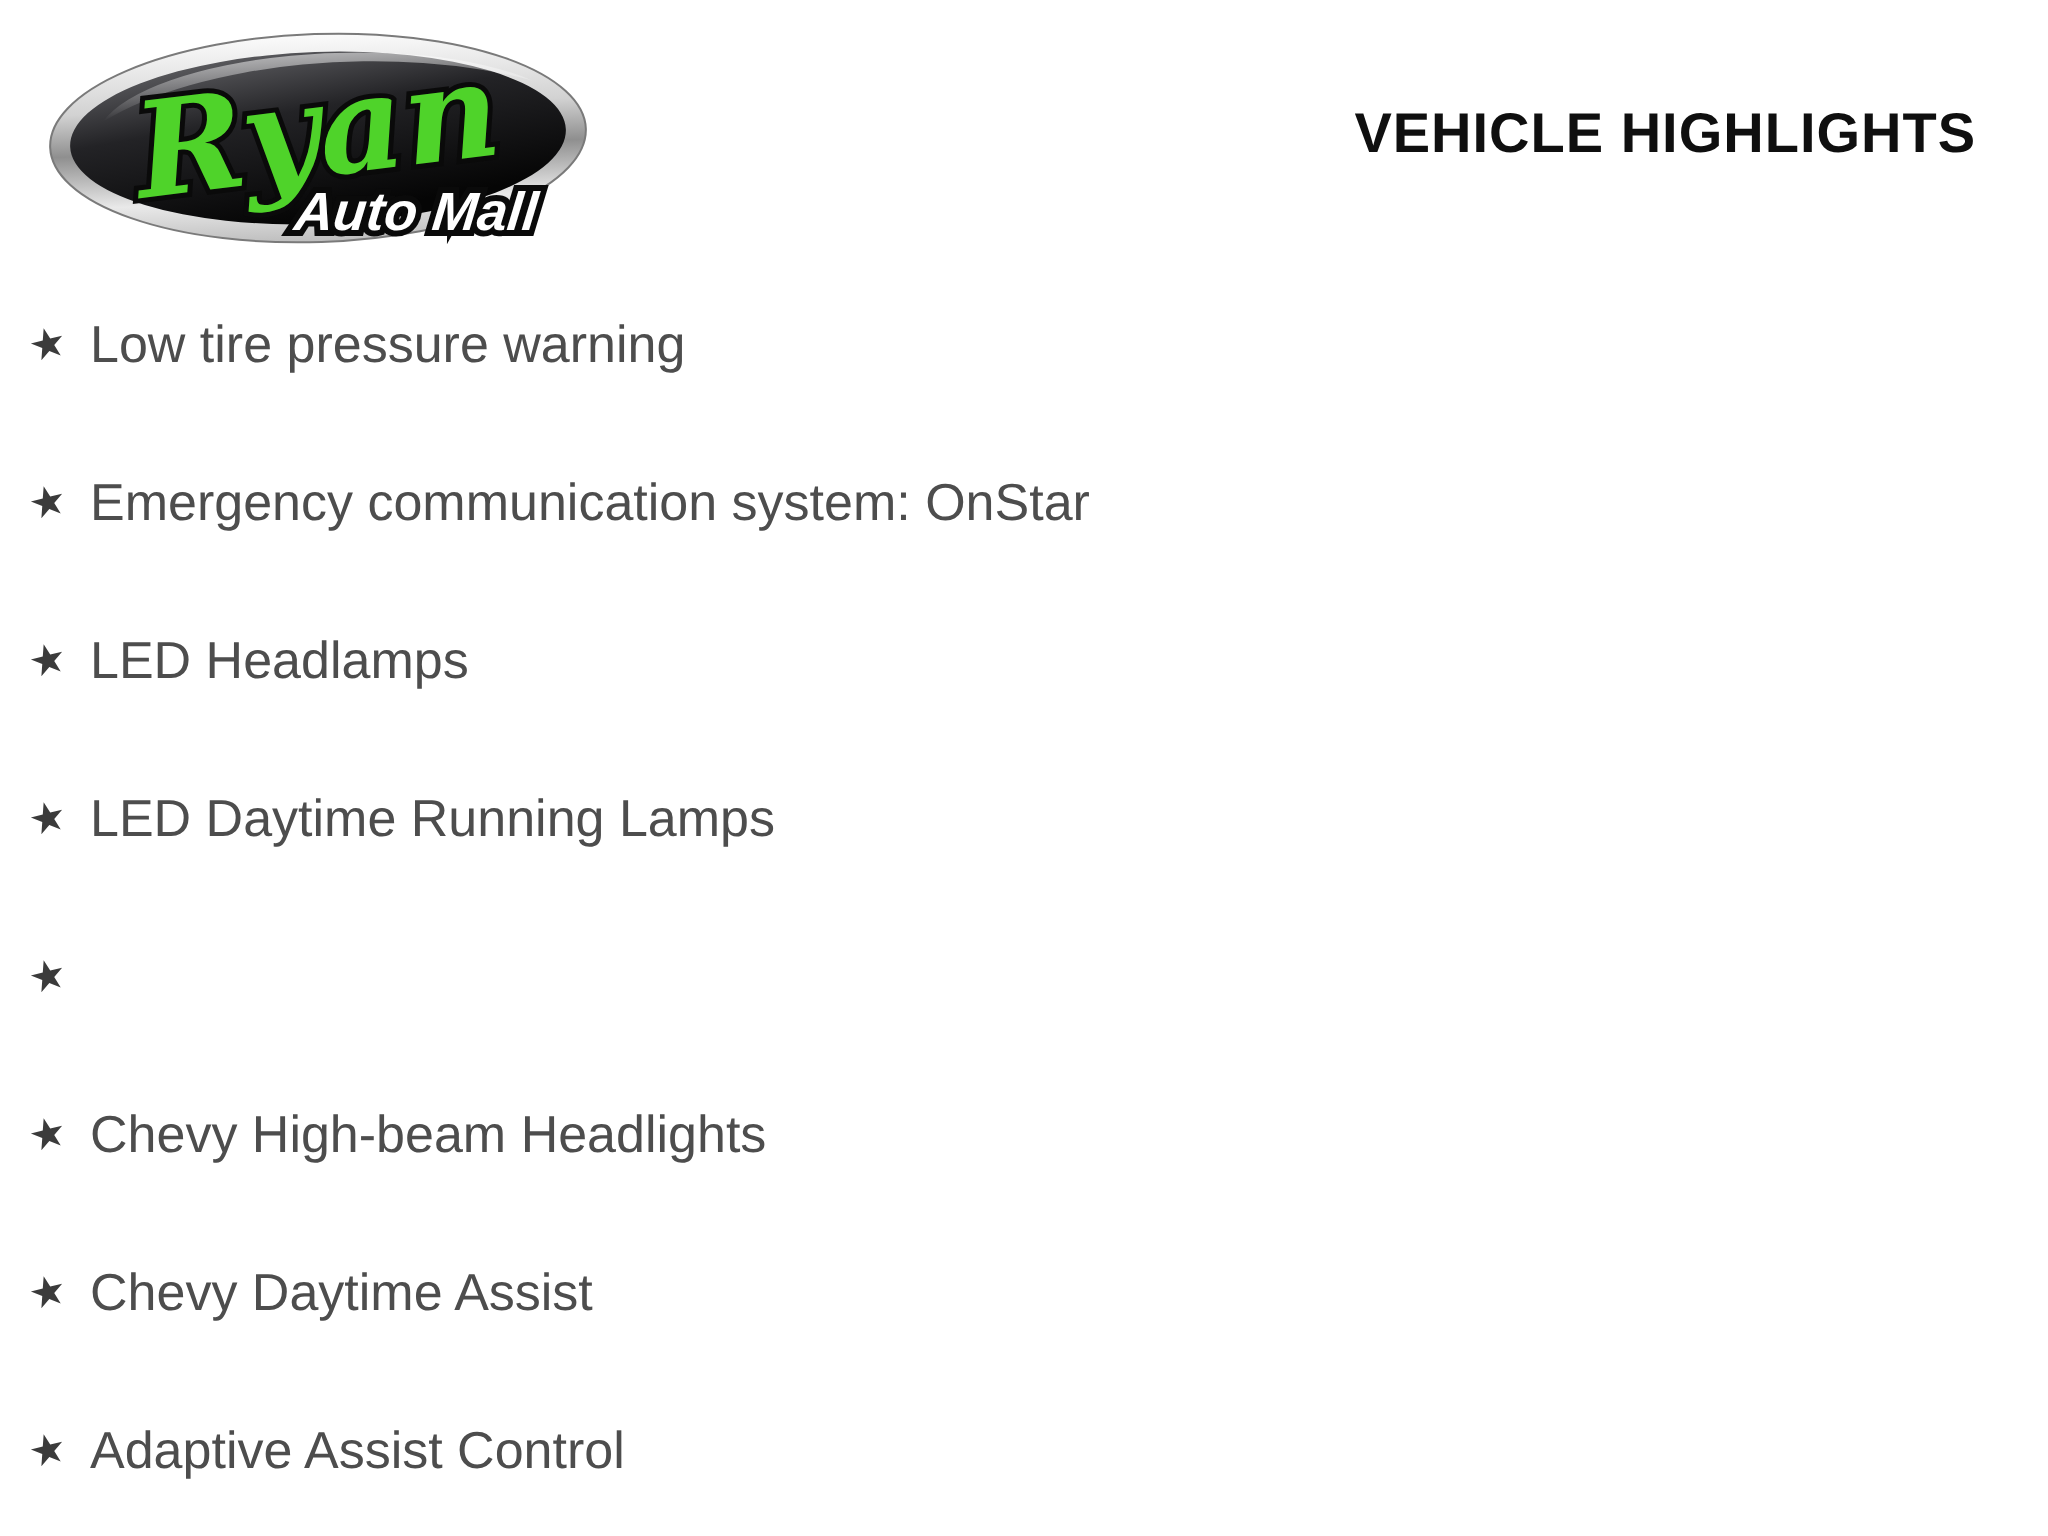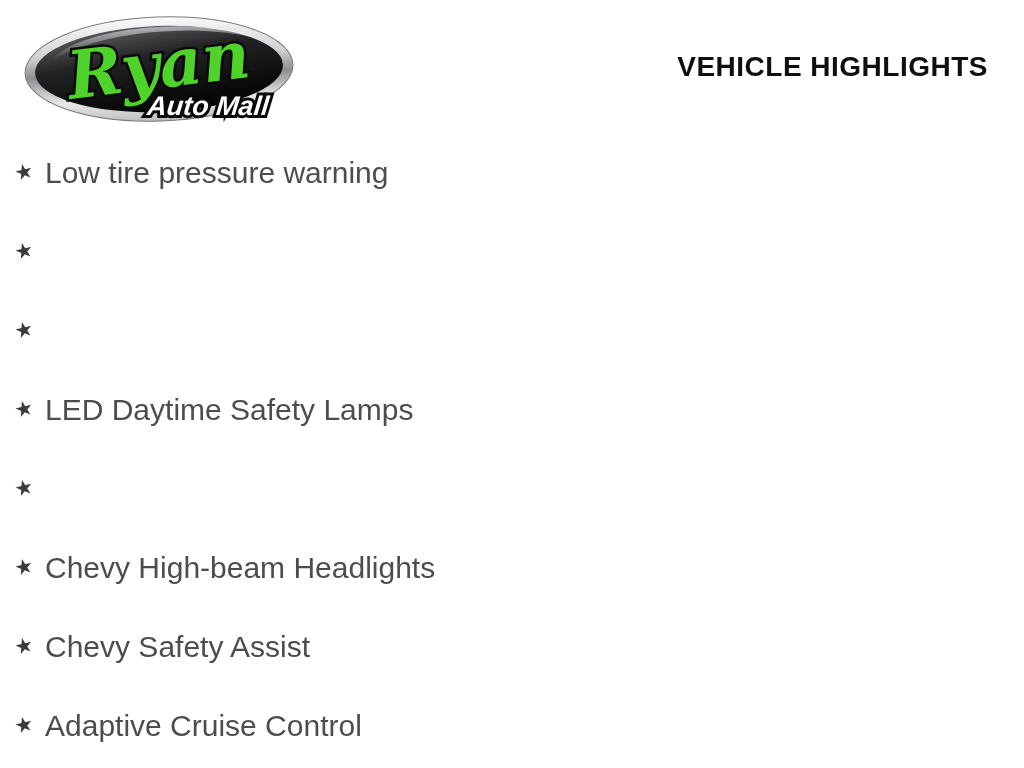--- a/index.html
+++ b/index.html
@@ -49,21 +49,21 @@
     flex:0 0 24px;
     font-size:21px;
     line-height:1;
     color:var(--bullet);
     transform:rotate(-14deg);
     text-align:center;
     font-family:"DejaVu Sans",sans-serif;
   }
   .label{
     margin-left:9px;
-    font-size:30px;
+    font-size:26px;
     color:var(--item-text);
     white-space:nowrap;
   }
 
   .logo-ryan-text{
     font-family:"DejaVu Serif",cursive;
     font-style:italic;
     font-weight:bold;
   }
   .logo-automall-text{
@@ -107,36 +107,38 @@
 
 <h1 class="page-title">VEHICLE HIGHLIGHTS</h1>
 
 <ul class="highlights-list">
   <li class="highlight-item">
     <span class="star">★</span>
     <span class="label">Low tire pressure warning</span>
   </li>
   <li class="highlight-item">
     <span class="star">★</span>
+    <span class="label">Emergency communication system: OnStar</span>
   </li>
   <li class="highlight-item">
     <span class="star">★</span>
+    <span class="label">LED Headlamps</span>
   </li>
   <li class="highlight-item">
     <span class="star">★</span>
-    <span class="label">LED Daytime Safety Lamps</span>
+    <span class="label">LED Daytime Running Lamps</span>
   </li>
   <li class="highlight-item">
     <span class="star">★</span>
   </li>
   <li class="highlight-item">
     <span class="star">★</span>
     <span class="label">Chevy High-beam Headlights</span>
   </li>
   <li class="highlight-item">
     <span class="star">★</span>
-    <span class="label">Chevy Safety Assist</span>
+    <span class="label">Chevy Daytime Assist</span>
   </li>
   <li class="highlight-item">
     <span class="star">★</span>
-    <span class="label">Adaptive Cruise Control</span>
+    <span class="label">Adaptive Assist Control</span>
   </li>
 </ul>
 
 </body></html>

